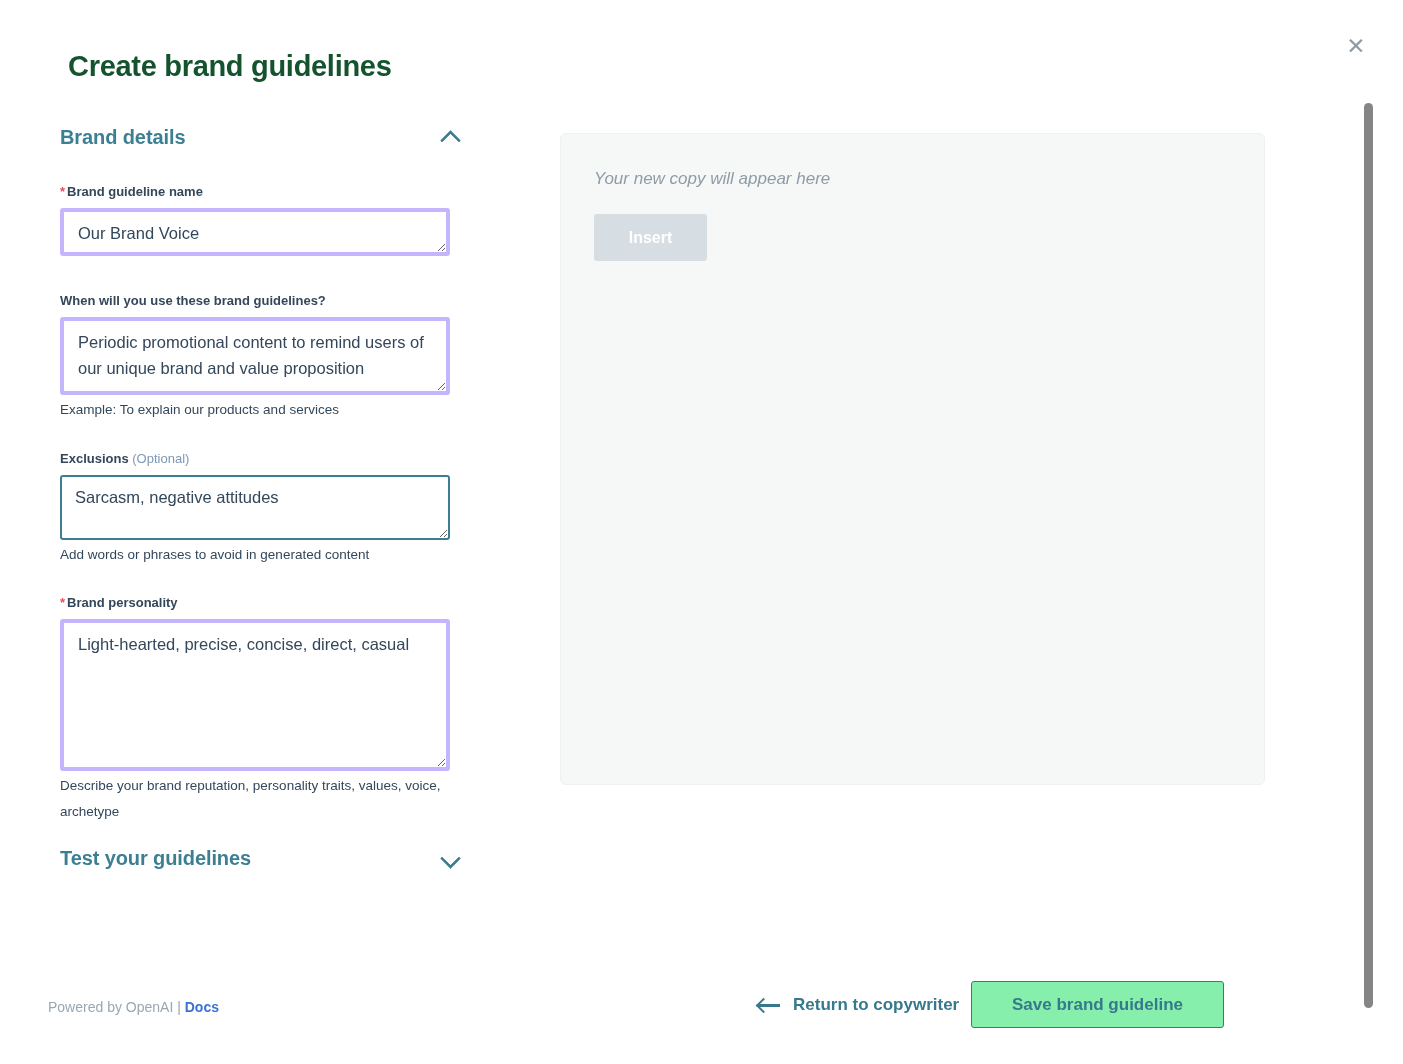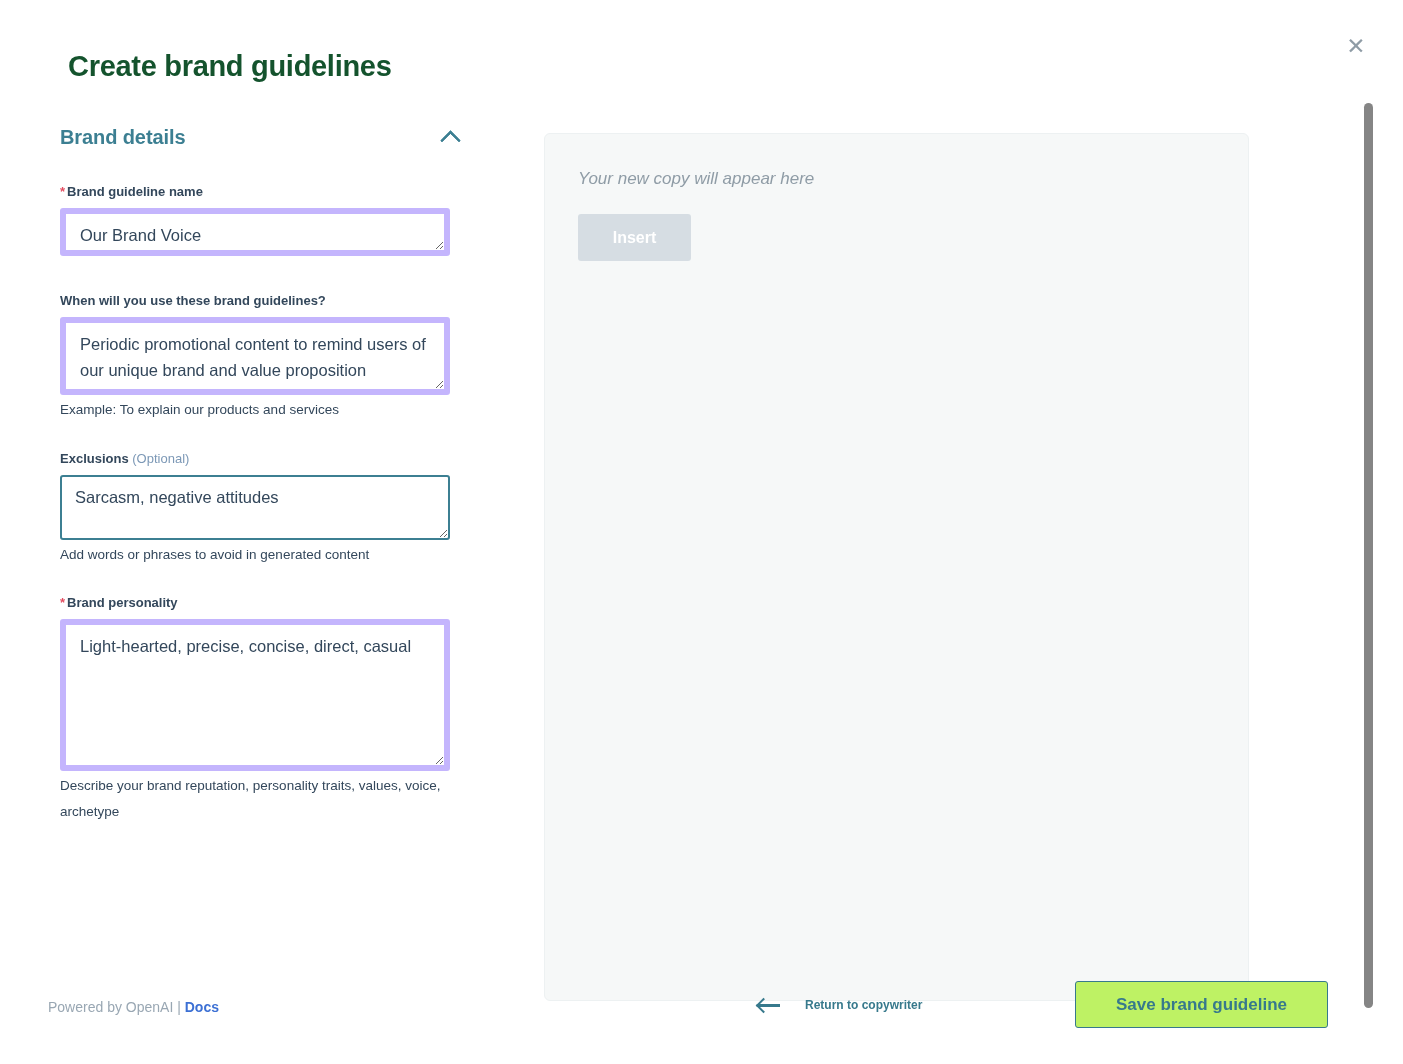--- a/index.html
+++ b/index.html
@@ -94,21 +94,21 @@
     color: #33475b;
     margin-bottom: 7px;
     line-height: 18px;
   }
   .req-star { color: #e34e61; font-weight: bold; margin-right: 2px; }
   .optional { color: #7c98b6; font-weight: normal; }
 
   .tx {
     display: block;
     width: 390px;
-    border: 6px solid #c4b5fd;
+    border: 4px solid #c4b5fd;
     border-radius: 3px;
     background: #ffffff;
     font-family: "Liberation Sans", sans-serif;
     font-size: 16.5px;
     color: #33475b;
     line-height: 26px;
     padding: 8px 12px 8px 14px;
     resize: vertical;
     outline: none;
     overflow-y: auto;
@@ -145,24 +145,24 @@
   }
   .footer-note a {
     color: #3c70d4;
     font-weight: bold;
     text-decoration: none;
   }
 
   
   .preview {
     position: absolute;
-    left: 544px;
+    left: 560px;
     top: 133px;
     width: 705px;
-    height: 868px;
+    height: 652px;
     background: #f6f8f8;
     border: 1px solid #edf1f2;
     border-radius: 6px;
   }
   .preview-placeholder {
     position: absolute;
     left: 33px;
     top: 33px;
     font-size: 17px;
     font-style: italic;
@@ -186,28 +186,28 @@
   }
 
   
   .return-btn {
     position: absolute;
     left: 757px;
     top: 989px;
     height: 32px;
     display: flex;
     align-items: center;
-    gap: 24px;
+    gap: 12px;
     background: transparent;
     border: none;
     cursor: pointer;
     padding: 0;
     color: #37798c;
     font-family: "Liberation Sans", sans-serif;
-    font-size: 12px;
+    font-size: 17px;
     font-weight: bold;
     justify-content: flex-end;
   }
   .arrow-left {
     width: 24px; height: 18px;
     position: relative;
     display: inline-block;
     flex: 0 0 auto;
   }
   .arrow-left::before {
@@ -221,25 +221,25 @@
     content: "";
     position: absolute;
     left: 1px; top: 4px;
     width: 9px; height: 9px;
     border-left: 2.6px solid #37798c;
     border-bottom: 2.6px solid #37798c;
     transform: rotate(45deg);
   }
   .save-btn {
     position: absolute;
-    left: 1075px;
+    left: 971px;
     top: 981px;
     width: 253px;
     height: 47px;
-    background: #bef264;
+    background: #86efac;
     border: 1px solid #37798c;
     border-radius: 3px;
     color: #37798c;
     font-family: "Liberation Sans", sans-serif;
     font-size: 17px;
     font-weight: bold;
     cursor: pointer;
   }
 
   
@@ -300,20 +300,24 @@
     </div>
 
     <div class="field" style="margin-top:26px;">
       <div class="field-label">
         <span class="req-star">*</span><span>Brand personality</span>
       </div>
       <textarea class="tx" rows="5" style="height: 152px;" placeholder="">Light-hearted, precise, concise, direct, casual</textarea>
       <div class="help">Describe your brand reputation, personality traits, values, voice, archetype</div>
     </div>
 
+    <div class="section-head" style="margin-top:22px;">
+      <span class="section-head-label">Test your guidelines</span>
+      <span class="chev down"></span>
+    </div>
 
   </div>
 
   <div class="footer-note">
     <span>Powered by OpenAI | </span><a href="#">Docs</a>
   </div>
 
   <div class="preview">
     <div class="preview-placeholder">Your new copy will appear here</div>
     <button class="insert-btn" disabled="">Insert</button>

